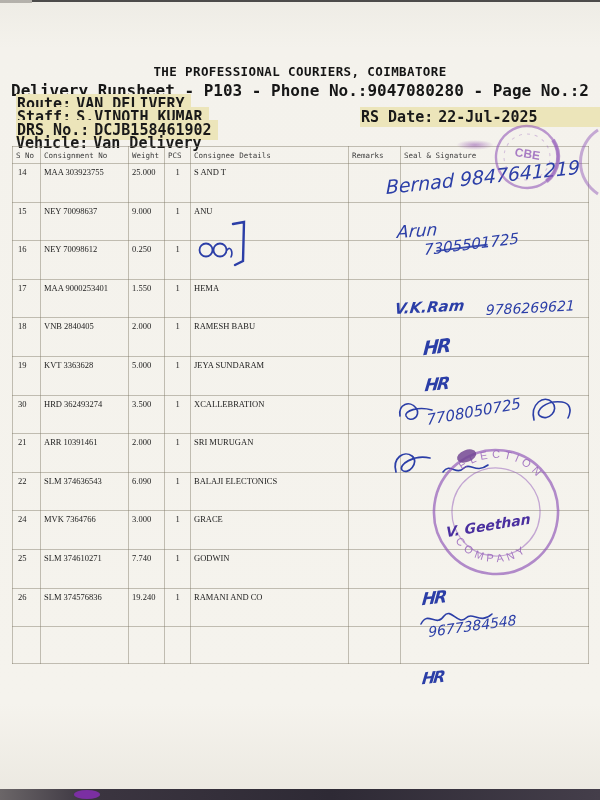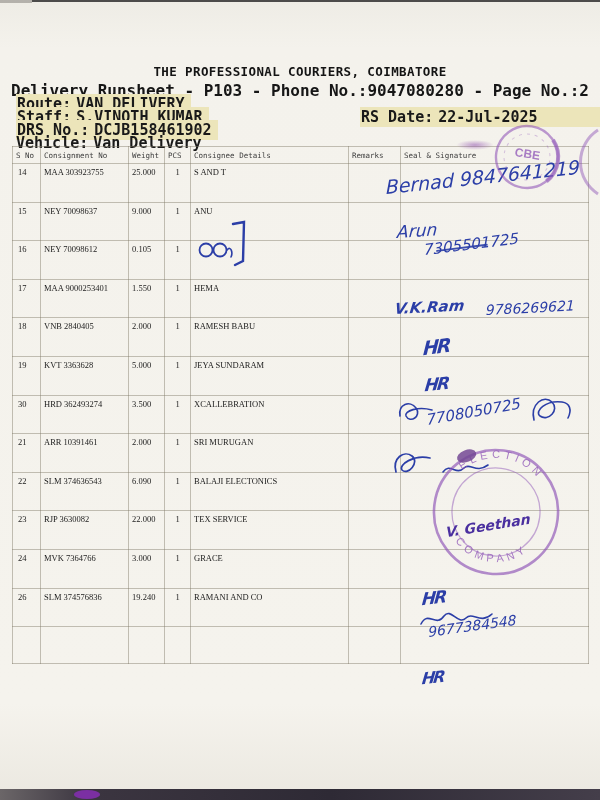--- a/index.html
+++ b/index.html
@@ -118,21 +118,21 @@
           <td class="c-weight">9.000</td>
           <td class="c-pcs">1</td>
           <td class="c-consignee">ANU</td>
           <td class="c-remarks"></td>
           <td class="c-seal"></td>
         </tr>
 
         <tr>
           <td class="c-sno">16</td>
           <td class="c-consignment">NEY 70098612</td>
-          <td class="c-weight">0.105</td>
+          <td class="c-weight">0.250</td>
           <td class="c-pcs">1</td>
           <td class="c-consignee"></td>
           <td class="c-remarks"></td>
           <td class="c-seal"></td>
         </tr>
 
         <tr>
           <td class="c-sno">17</td>
           <td class="c-consignment">MAA 9000253401</td>
           <td class="c-weight">1.550</td>
@@ -185,40 +185,40 @@
         <tr>
           <td class="c-sno">22</td>
           <td class="c-consignment">SLM 374636543</td>
           <td class="c-weight">6.090</td>
           <td class="c-pcs">1</td>
           <td class="c-consignee">BALAJI ELECTONICS</td>
           <td class="c-remarks"></td>
           <td class="c-seal"></td>
         </tr>
 
-        <tr>
-          <td class="c-sno">23</td>
-          <td class="c-consignment">RJP 3630082</td>
-          <td class="c-weight">22.000</td>
-          <td class="c-pcs">1</td>
-          <td class="c-consignee">TEX SERVICE</td>
-          <td class="c-remarks"></td>
-          <td class="c-seal"></td>
-        </tr>
 
         <tr>
           <td class="c-sno">24</td>
           <td class="c-consignment">MVK 7364766</td>
           <td class="c-weight">3.000</td>
           <td class="c-pcs">1</td>
           <td class="c-consignee">GRACE</td>
           <td class="c-remarks"></td>
           <td class="c-seal"></td>
         </tr>
 
+        <tr>
+          <td class="c-sno">25</td>
+          <td class="c-consignment">SLM 374610271</td>
+          <td class="c-weight">7.740</td>
+          <td class="c-pcs">1</td>
+          <td class="c-consignee">GODWIN</td>
+          <td class="c-remarks"></td>
+          <td class="c-seal"></td>
+        </tr>
 
         <tr>
           <td class="c-sno">26</td>
           <td class="c-consignment">SLM 374576836</td>
           <td class="c-weight">19.240</td>
           <td class="c-pcs">1</td>
           <td class="c-consignee">RAMANI AND CO</td>
           <td class="c-remarks"></td>
           <td class="c-seal"></td>
         </tr>

